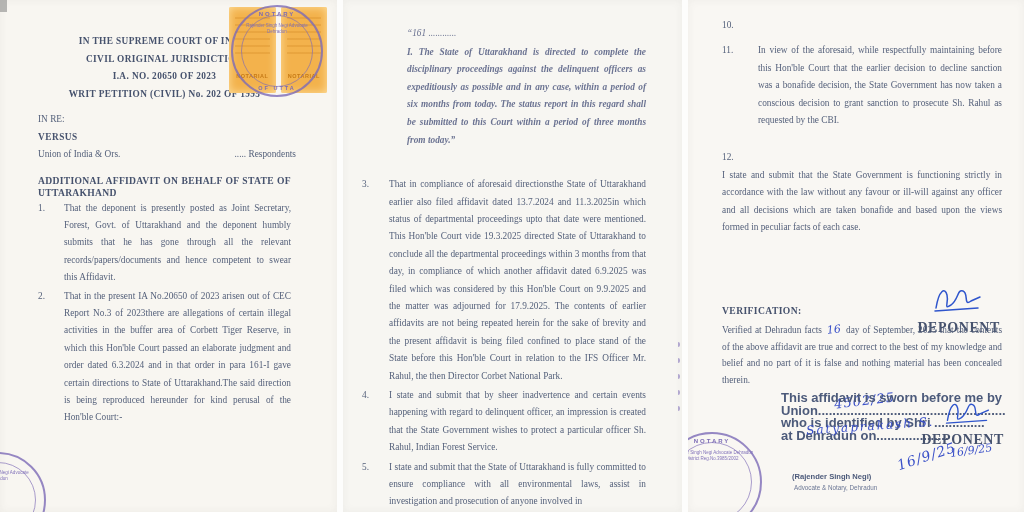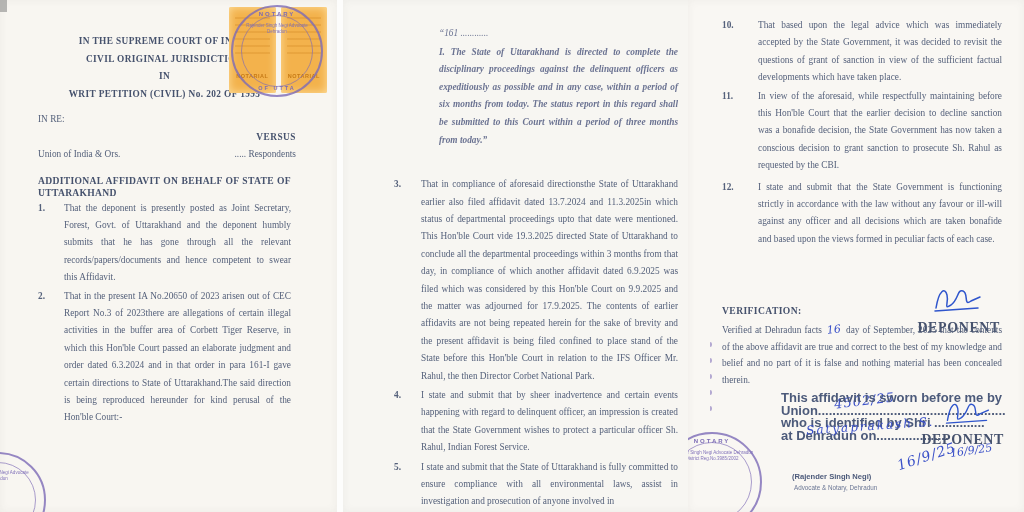--- a/index.html
+++ b/index.html
@@ -10,46 +10,46 @@
     font-family:"Liberation Serif", serif;
   }
   .page{
     position:absolute;top:0;height:512px;
     background:#f8f6f2;
     overflow:hidden;
     box-shadow:inset 0 0 8px rgba(60,60,70,0.06);
     color:#54607a;
   }
   #page1{left:0;width:337px;background:#f8f6f1;}
-  #page2{left:343px;width:339px;background:#f7f6f2;padding-left:32px;}
+  #page2{left:343px;width:339px;background:#f7f6f2;}
   #page3{left:688px;width:336px;background:#f9f7f3;}
 
   .inner{position:relative;height:100%;}
   #page1 .inner{padding:33px 46px 0 38px;}
   #page2 .inner{padding:25px 36px 0 19px;}
   #page3 .inner{padding:16px 22px 0 34px;}
 
   .doc{font-size:9.3px;line-height:17.4px;color:#55617b;}
   .center{text-align:center;}
   .bold{font-weight:bold;color:#46526d;}
   .just{text-align:justify;}
 
   .hdr-line{line-height:17.6px;letter-spacing:.4px;}
   .inre{margin-top:8px;}
   .party-row{display:flex;width:258px;}
   .party-name{flex:none;}
   .party-label{margin-left:auto;}
-  .versus{width:258px;text-align:right;margin-top:0px;letter-spacing:.5px;}
+  .versus{width:258px;text-align:left;margin-top:0px;letter-spacing:.5px;}
 
   .title{margin-top:11px;font-weight:bold;color:#46526d;font-size:9.6px;line-height:12px;letter-spacing:.3px;}
 
   .intro{margin-top:13px;text-indent:30px;}
 
   .item{display:flex;margin-top:1px;}
-  .item .num{flex:none;font-weight:bold;}
+  .item .num{flex:none;}
   #page1 .item .num{width:26px;}
   #page2 .item .num{width:27px;}
   #page3 .item .num{width:36px;}
   .item .txt{flex:1;text-align:justify;}
 
   .quote{margin-left:45px;font-style:italic;color:#6b7392;line-height:17.6px;}
   .quote .qhead{margin-bottom:1px;}
   .quote .qbody{text-align:justify;font-weight:bold;}
 
   
@@ -147,21 +147,21 @@
   </div>
 
   <div class="ring" id="p1-stamp-frag">
     <div class="ring-in"></div>
     <div class="mini">Rajender Singh Negi Advocate Dehradun</div>
   </div>
 
   <div class="inner doc">
     <div class="center bold hdr-line">IN THE SUPREME COURT OF INDIA</div>
     <div class="center bold hdr-line">CIVIL ORIGINAL JURISDICTION</div>
-    <div class="center bold hdr-line">IN</div>
+    <div class="center bold hdr-line">I.A. NO. 20650 OF 2023</div>
     <div class="center bold hdr-line">WRIT PETITION (CIVIL) No. 202 OF 1995</div>
 
     <div class="inre">IN RE:</div>
 
     <div class="versus bold">VERSUS</div>
     <div class="party-row">
       <span class="party-name">Union of India &amp; Ors.</span>
       <span class="party-label">..... Respondents</span>
     </div>
 
@@ -205,27 +205,26 @@
       <span class="num">5.</span>
       <span class="txt">I state and submit that the State of Uttarakhand is fully committed to ensure compliance with all environmental laws, assist in investigation and prosecution of anyone involved in</span>
     </div>
   </div>
 </div>
 
 <div class="page" id="page3">
   <div class="inner doc">
     <div class="item">
       <span class="num">10.</span>
-      <span class="txt">That based upon the legal advice which was immediately accepted by the State Government, it was decided to revisit the questions of grant of sanction in view of the sufficient factual developments which have taken place.</span>
-    </div>
-    <div class="item" style="margin-top:1px;">
+    </div>
+    <div class="item" style="margin-top:8px;">
       <span class="num">11.</span>
       <span class="txt">In view of the aforesaid, while respectfully maintaining before this Hon'ble Court that the earlier decision to decline sanction was a bonafide decision, the State Government has now taken a conscious decision to grant sanction to prosecute Sh. Rahul as requested by the CBI.</span>
     </div>
-    <div class="item" style="margin-top:4px;">
+    <div class="item" style="margin-top:20px;flex-direction:column;">
       <span class="num">12.</span>
       <span class="txt">I state and submit that the State Government is functioning strictly in accordance with the law without any favour or ill-will against any officer and all decisions which are taken bonafide and based upon the views formed in peculiar facts of each case.</span>
     </div>
   </div>
 
   <div class="sig-block" id="dep1">
     <svg width="58" height="34" viewBox="0 0 58 34">
       <path d="M8 26 C11 8, 17 5, 19 13 C21 21, 15 28, 23 23 C31 17, 29 7, 35 9 C41 11, 35 25, 43 19 L52 15 M7 29 L50 26" stroke="#2f55cc" fill="none" stroke-width="1.5" stroke-linecap="round"></path>
     </svg>
     <div class="deponent">DEPONENT</div>

